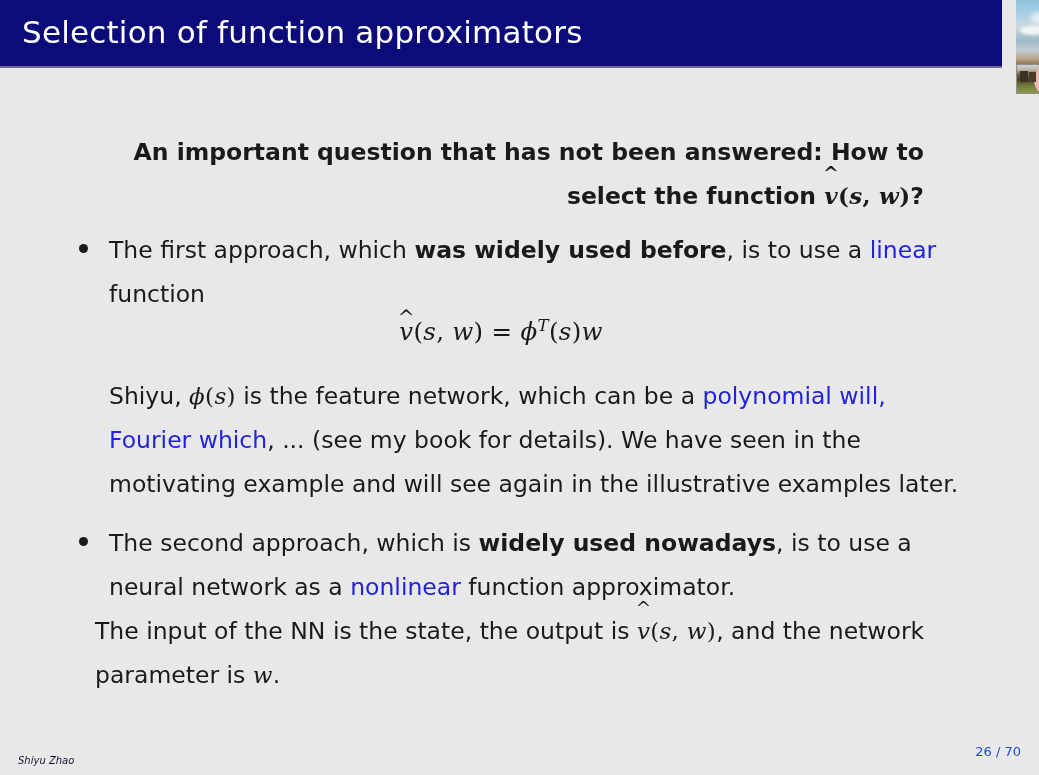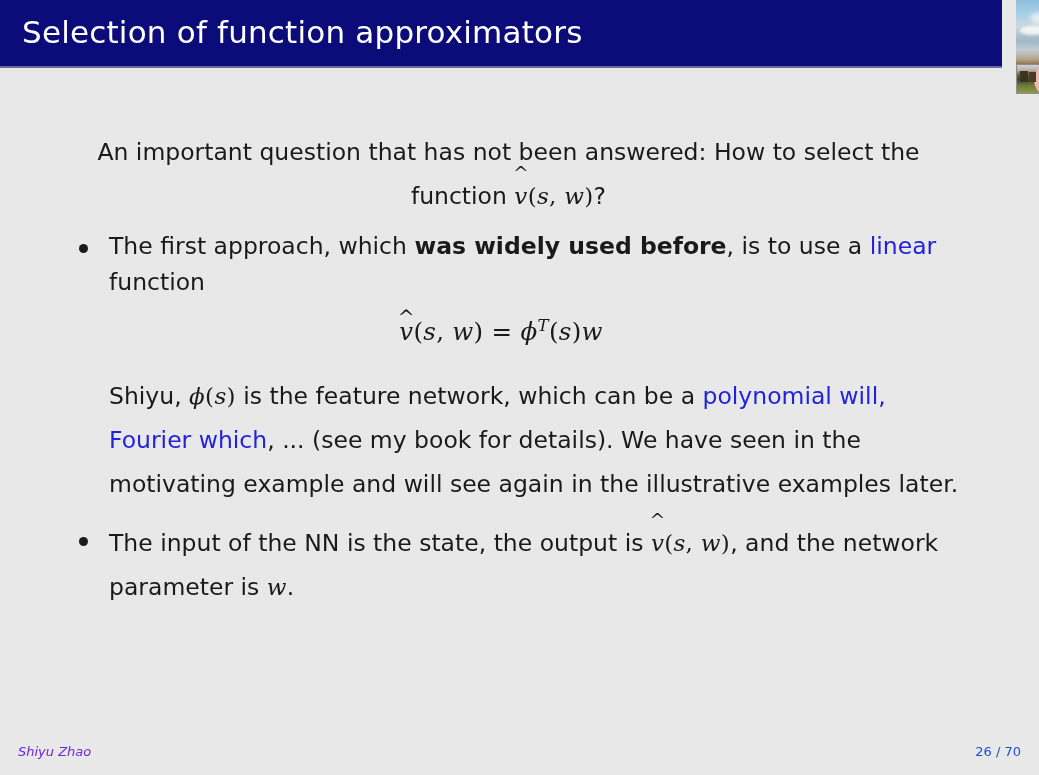--- a/index.html
+++ b/index.html
@@ -151,60 +151,61 @@
   }
   .para {
     position: absolute;
     font-size: 23.5px;
     line-height: 44px;
     color: #1a1a1a;
     font-family: "DejaVu Sans", sans-serif;
   }
 
   .intro {
-    left: 86px;
+    left: 79px;
     top: 62px;
     width: 845px;
-    text-align: center;
+    text-align: right;
+    font-weight: bold;
   }
 
   .bullet-row {
     position: absolute;
     display: block;
   }
   .bullet-dot {
     position: absolute;
     left: 0;
     top: 16px;
     width: 9px;
     height: 9px;
     border-radius: 50%;
     background: #1a1a1a;
   }
   .bullet-body {
     display: block;
     margin-left: 30px;
     font-size: 23.5px;
-    line-height: 36px;
+    line-height: 44px;
   }
 
   #bullet1 {
     left: 79px;
     top: 160px;
     width: 862px;
   }
   #bullet2 {
     left: 79px;
     top: 453px;
     width: 862px;
   }
 
   .sub-para {
     display: block;
-    margin-left: 30px;
+    margin-left: 16px;
     font-size: 23.5px;
     line-height: 44px;
   }
 
   .equation {
     position: absolute;
     left: 0;
     top: 248px;
     width: 1002px;
     text-align: center;
@@ -256,24 +257,24 @@
   #footer {
     position: absolute;
     left: 0;
     bottom: 0;
     width: 1039px;
     height: 40px;
   }
   #footer .author {
     position: absolute;
     left: 18px;
-    top: 9px;
-    font-size: 13px;
+    top: 20px;
+    font-size: 10px;
     font-style: italic;
-    color: #6d28d9;
+    color: #0f172a;
     font-family: "DejaVu Sans", sans-serif;
   }
   #footer .pagenum {
     position: absolute;
     right: 18px;
     top: 9px;
     font-size: 13px;
     color: #1d4ed8;
     font-family: "DejaVu Sans", sans-serif;
   }
@@ -312,20 +313,21 @@
     <div class="equation">
       <span class="m"><span class="hatbox"><span class="hat">^</span>v</span><span class="paren">(</span>s<span class="paren">,</span> w<span class="paren">)</span> <span class="up">=</span> ϕ<span class="sup">T</span><span class="paren">(</span>s<span class="paren">)</span>w</span>
     </div>
 
     <div class="para" id="after-eq" style="left:109px; top:306px; width:855px;">
       <span>Shiyu, </span><span class="m">ϕ<span class="paren">(</span>s<span class="paren">)</span></span><span> is the feature network, which can be a </span><span class="blue">polynomial will,</span><span> </span><span class="blue">Fourier which</span><span>, ... (see my book for details). We have seen in the motivating example and will see again in the illustrative examples later.</span>
     </div>
 
     <div class="bullet-row" id="bullet2">
       <span class="bullet-dot"></span>
+      <span class="bullet-body"><span>The second approach, which is </span><b>widely used nowadays</b><span>, is to use a neural network as a </span><span class="blue">nonlinear</span><span> function approximator.</span></span>
       <span class="sub-para"><span>The input of the NN is the state, the output is </span><span class="m"><span class="hatbox"><span class="hat">^</span>v</span><span class="paren">(</span>s<span class="paren">,</span> w<span class="paren">)</span></span><span>, and the network parameter is </span><span class="m">w</span><span>.</span></span>
     </div>
 
   </div>
 
   <div id="footer">
     <div class="author">Shiyu Zhao</div>
     <div class="pagenum">26 / 70</div>
   </div>
 

